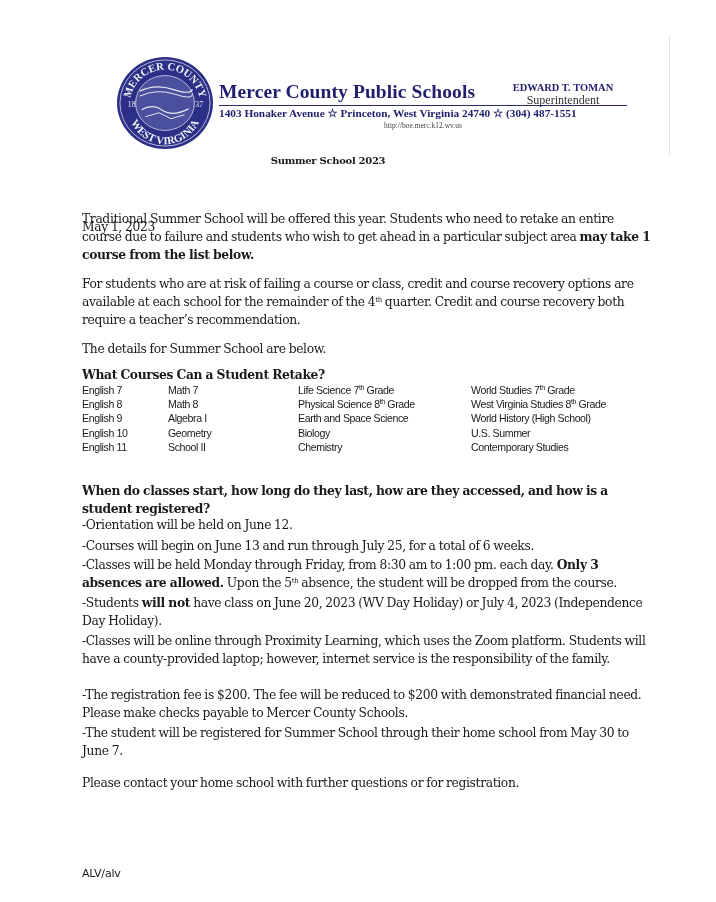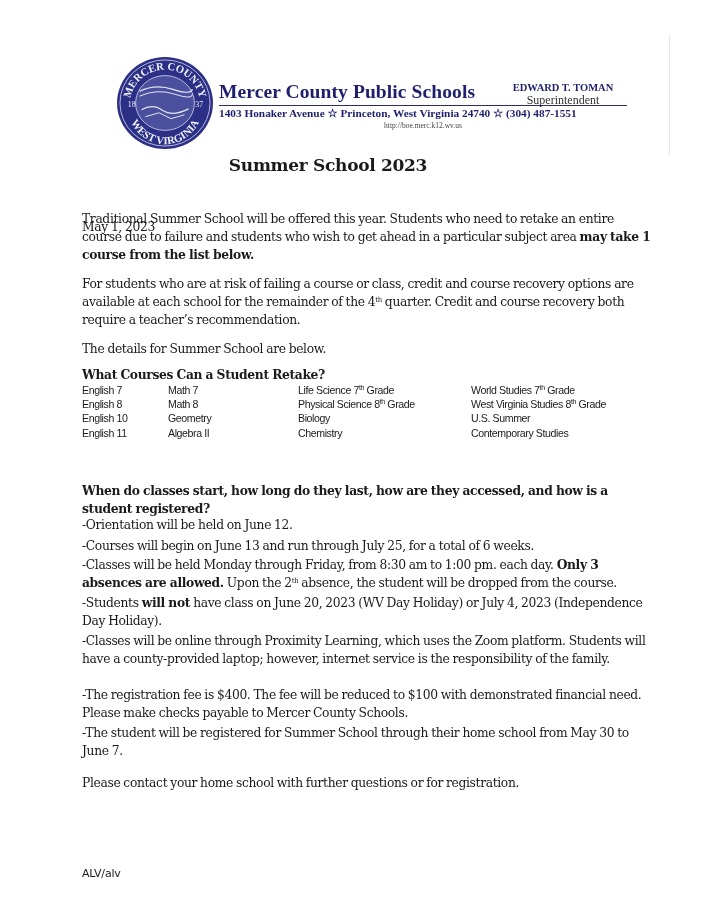--- a/index.html
+++ b/index.html
@@ -12,21 +12,21 @@
   .lh-title { position: absolute; left: 219px; top: 81px; font-family: "Liberation Serif", serif; font-weight: bold; font-size: 19.5px; color: #1f1f6e; letter-spacing: 0.1px; white-space: nowrap; }
   .lh-super { position: absolute; left: 500px; top: 82px; width: 126px; text-align: center; font-family: "Liberation Serif", serif; }
   .lh-super .name { font-weight: bold; font-size: 10.5px; color: #1f1f6e; white-space: nowrap; }
   .lh-super .role { font-size: 12px; color: #333; margin-top: 0px; }
   .lh-rule { position: absolute; left: 219px; top: 105px; width: 408px; height: 1px; background: #2a2a6e; }
   .lh-address { position: absolute; left: 219px; top: 107px; font-family: "Liberation Serif", serif; font-weight: bold; font-size: 11.3px; color: #1f1f6e; white-space: nowrap; }
   .lh-url { position: absolute; left: 219px; top: 121px; width: 408px; text-align: center; font-family: "Liberation Serif", serif; font-size: 7.5px; color: #444; }
 
   
   .txt { position: absolute; left: 82px; width: 570px; font-family: "DejaVu Serif", serif; font-size: 12.3px; line-height: 18px; color: #1a1a1a; letter-spacing: -0.35px; word-spacing: -0.5px; }
-  .title { position: absolute; left: 0; width: 656px; top: 155px; text-align: center; font-family: "DejaVu Serif", serif; font-weight: bold; font-size: 17px; letter-spacing: -0.3px; }
+  .title { position: absolute; left: 0; width: 656px; top: 155px; text-align: center; font-family: "DejaVu Serif", serif; font-weight: bold; font-size: 10px; letter-spacing: -0.3px; }
   b { font-weight: bold; }
   sup { font-size: 7px; line-height: 0; vertical-align: 4px; }
 
   .courses { position: absolute; left: 82px; top: 384px; width: 570px; font-family: Liberation Sans, sans-serif; font-size: 10.6px; letter-spacing: -0.4px; color: #1a1a1a; }
   .course-row { position: relative; height: 14.2px; }
   .course-cell { position: absolute; top: 0; white-space: nowrap; }
   .c0 { left: 0; } .c1 { left: 86px; } .c2 { left: 216px; } .c3 { left: 389px; }
 
   .footer { position: absolute; left: 82px; top: 867px; font-family: "DejaVu Sans", sans-serif; font-size: 11px; color: #1a1a1a; letter-spacing: -0.2px; }
 </style>
@@ -92,42 +92,48 @@
       <div class="course-cell c2">Life Science 7<sup>th</sup> Grade</div>
       <div class="course-cell c3">World Studies 7<sup>th</sup> Grade</div>
     </div>
     <div class="course-row">
       <div class="course-cell c0">English 8</div>
       <div class="course-cell c1">Math 8</div>
       <div class="course-cell c2">Physical Science 8<sup>th</sup> Grade</div>
       <div class="course-cell c3">West Virginia Studies 8<sup>th</sup> Grade</div>
     </div>
     <div class="course-row">
+      <div class="course-cell c0">English 9</div>
+      <div class="course-cell c1">Algebra I</div>
+      <div class="course-cell c2">Earth and Space Science</div>
+      <div class="course-cell c3">World History (High School)</div>
+    </div>
+    <div class="course-row">
       <div class="course-cell c0">English 10</div>
       <div class="course-cell c1">Geometry</div>
       <div class="course-cell c2">Biology</div>
       <div class="course-cell c3">U.S. Summer</div>
     </div>
     <div class="course-row">
       <div class="course-cell c0">English 11</div>
-      <div class="course-cell c1">Algebra II</div>
+      <div class="course-cell c1">School II</div>
       <div class="course-cell c2">Chemistry</div>
       <div class="course-cell c3">Contemporary  Studies</div>
     </div>
   </div>
 
 <div class="txt" style="top:482px;font-weight:bold;">When do classes start, how long do they last, how are they accessed, and how is a student registered?</div>
 
 <div class="txt" style="top:516px;">-Orientation will be held on June 12.</div>
 <div class="txt" style="top:537px;">-Courses will begin on June 13 and run through July 25, for a total of 6 weeks.</div>
 <div class="txt" style="top:556px;">
-  <span>-Classes will be held Monday through Friday, from 8:30 am to 1:00 pm. each day.  </span><b>Only 3 absences are allowed.</b><span>  Upon the 2</span><sup>th</sup><span> absence, the student will be dropped from the course.</span>
+  <span>-Classes will be held Monday through Friday, from 8:30 am to 1:00 pm. each day.  </span><b>Only 3 absences are allowed.</b><span>  Upon the 5</span><sup>th</sup><span> absence, the student will be dropped from the course.</span>
 </div>
 <div class="txt" style="top:594px;">
   <span>-Students </span><b>will not</b><span> have class on June 20, 2023 (WV Day Holiday) or July 4, 2023 (Independence Day Holiday).</span>
 </div>
 <div class="txt" style="top:632px;">-Classes will be online through Proximity Learning, which uses the Zoom platform. Students will have a county-provided laptop; however, internet service is the responsibility of the family.</div>
-<div class="txt" style="top:686px;">-The registration fee is $400.   The fee will be reduced to $100 with demonstrated financial need.  Please make checks payable to Mercer County Schools.</div>
+<div class="txt" style="top:686px;">-The registration fee is $200.   The fee will be reduced to $200 with demonstrated financial need.  Please make checks payable to Mercer County Schools.</div>
 <div class="txt" style="top:724px;">-The student will be registered for Summer School through their home school from May 30 to June 7.</div>
 
 <div class="txt" style="top:774px;">Please contact your home school with further questions or for registration.</div>
 
 <div class="footer">ALV/alv</div>
 
 </body></html>

